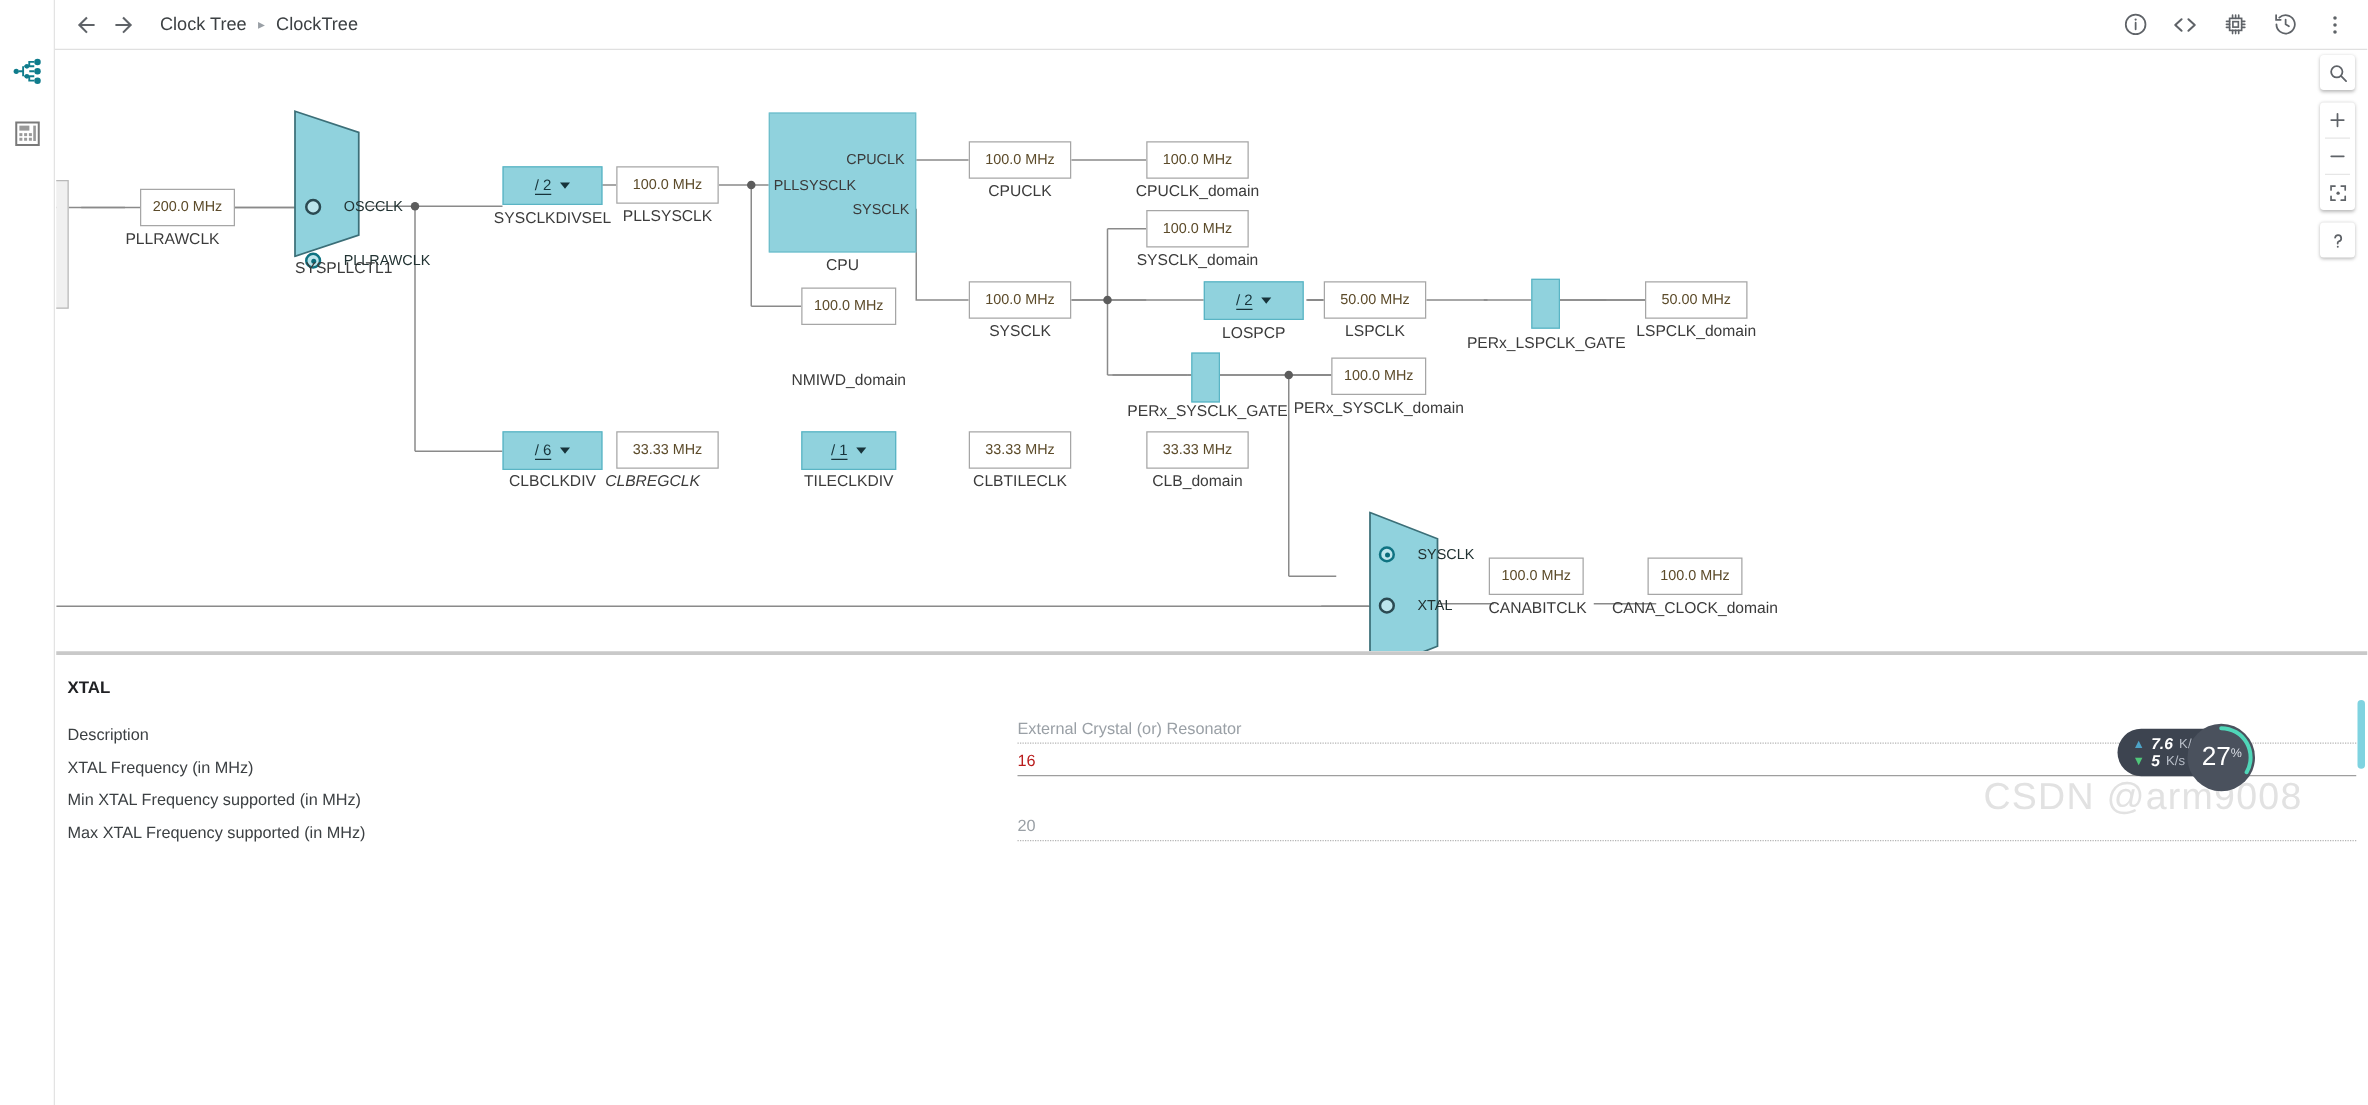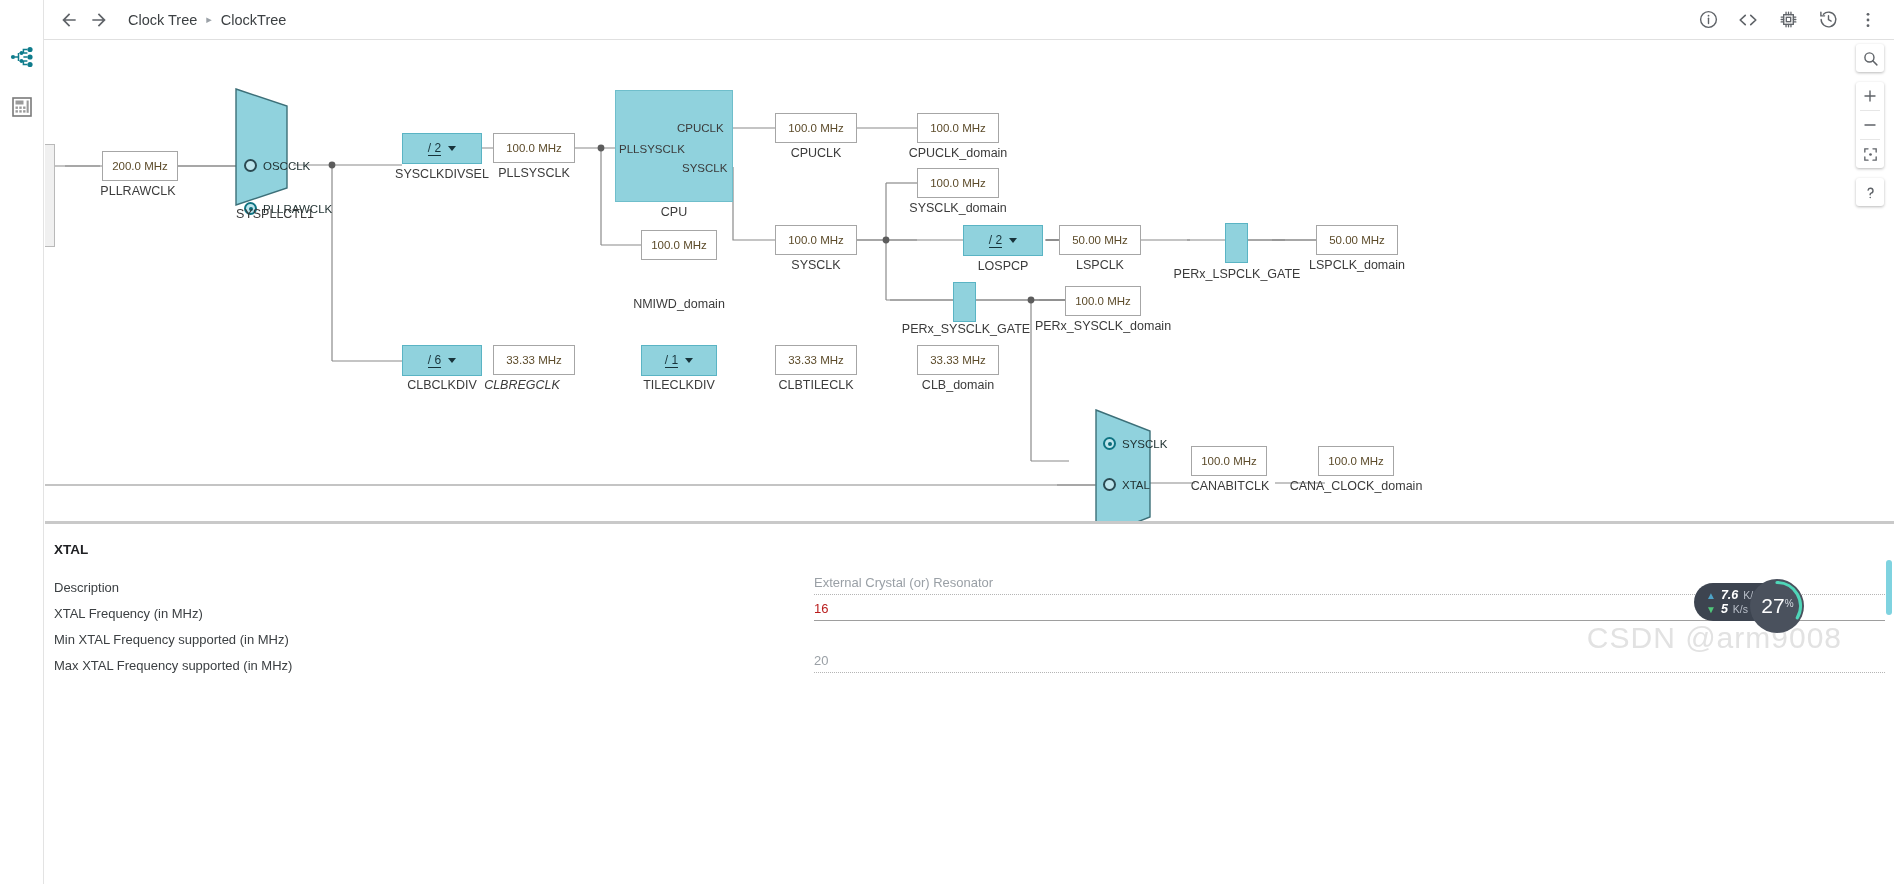--- a/index.html
+++ b/index.html
@@ -57,21 +57,21 @@
   .caret { width:0;height:0;border-left:4.5px solid transparent;border-right:4.5px solid transparent;border-top:5px solid #17333a; }
   .gate {
     position:absolute; background:#90d2dd; border:1px solid #5ab4c4; cursor:pointer;
   }
   .block {
     position:absolute; background:#90d2dd; border:1px solid #6fbecb;
   }
   .port-label { position:absolute; font-size:11.5px; color:#3b3b3b; white-space:nowrap; }
   .mux { position:absolute; cursor:pointer; }
   .mux svg { display:block; }
-  .mux-opt { position:absolute; display:flex; align-items:center; gap:6px; font-size:11.5px; color:#233; white-space:nowrap; }
+  .mux-opt { position:absolute; display:flex; align-items:center; gap:18px; font-size:11.5px; color:#233; white-space:nowrap; }
   .radio { width:13px; height:13px; border-radius:50%; border:2px solid #2b4a52; background:#bde5ec; position:relative; flex:none; }
   .radio.on { border-color:#0f7382; background:#bde5ec; }
   .radio.on::after { content:""; position:absolute; left:2.5px; top:2.5px; width:4px; height:4px; border-radius:50%; background:#0b6c7a; }
   .edge-box { position:absolute; background:#f0f0f0; border:1px solid #b9b9b9; }
 
   
   #right-tools { position:absolute; right:10px; top:44px; width:28px; display:flex; flex-direction:column; gap:10px; z-index:20; }
   .tool-group { background:#fff; border-radius:3px; box-shadow:0 1px 3px rgba(0,0,0,.28); display:flex; flex-direction:column; overflow:hidden; }
   .tool-btn { width:28px; height:28px; display:flex; align-items:center; justify-content:center; cursor:pointer; color:#5f6368; }
   .tool-sep { height:1px; background:#e6e6e6; margin:0 4px; }
@@ -301,21 +301,21 @@
       <g fill="#5c5c5c">
         <circle cx="287" cy="124" r="3.4"></circle>
         <circle cx="556" cy="107" r="3.4"></circle>
         <circle cx="841" cy="199" r="3.4"></circle>
         <circle cx="986" cy="259" r="3.4"></circle>
       </g>
     </svg>
 
     <div class="edge-box" style="left:-12px; top:103px; width:22px; height:103px;"></div>
 
-    <div class="freq-box" style="left:57px; top:110px; width:76px; height:30px;">
+    <div class="freq-box" style="left:67px; top:110px; width:76px; height:30px;">
       <span>200.0 MHz</span>
       </div>
     <div class="node-label" style="left:55px; top:143px; width:76px;">PLLRAWCLK</div>
 
     <div class="freq-box" style="left:448px; top:92px; width:82px; height:30px;">
       <span>100.0 MHz</span>
       </div>
     <div class="node-label" style="left:448px; top:125px; width:82px;">PLLSYSCLK</div>
 
     <div class="freq-box" style="left:730px; top:72px; width:82px; height:30px;">

